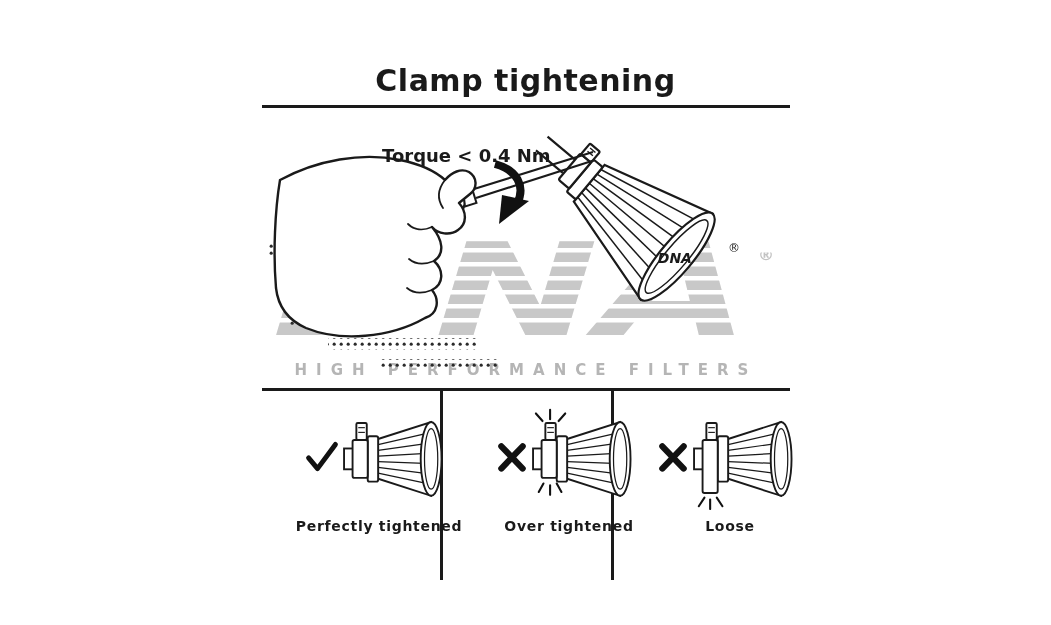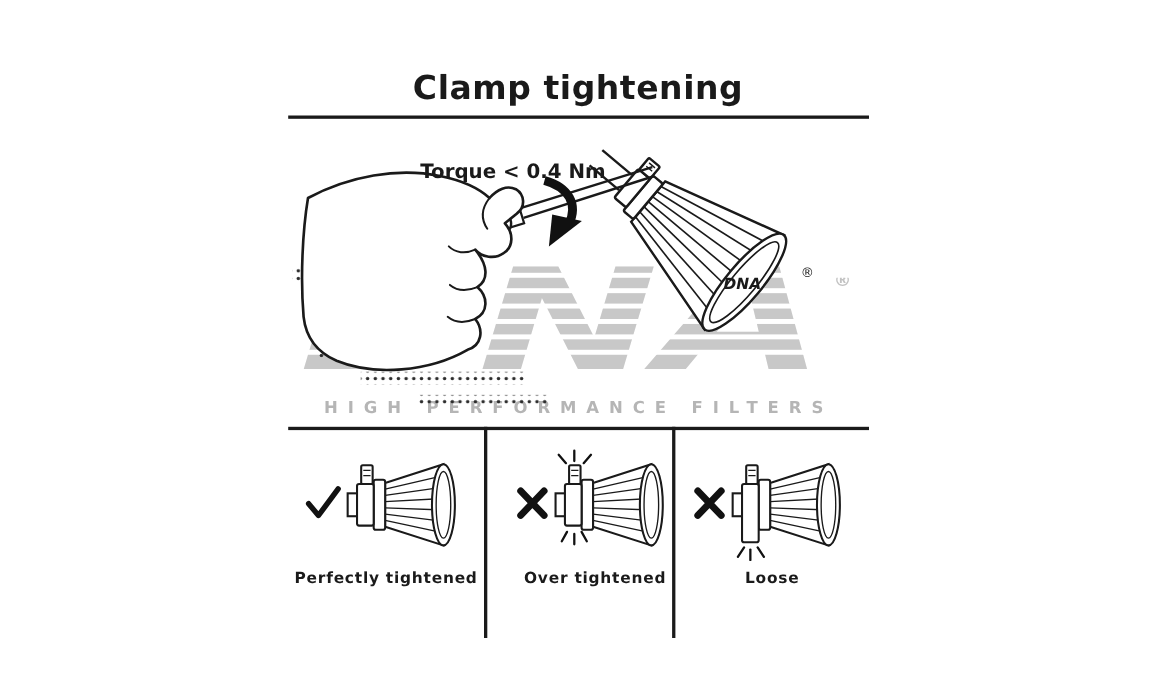--- a/index.html
+++ b/index.html
@@ -15,21 +15,21 @@
   .watermark-svg{position:absolute;left:272px;top:232px;}
   .brand-tagline{
     position:absolute;top:361px;left:262px;width:528px;text-align:center;white-space:nowrap;
     font-weight:bold;font-size:15px;letter-spacing:9px;color:#b5b5b5;
   }
   .main-art{position:absolute;left:262px;top:118px;width:528px;height:268px;}
   .section-divider{position:absolute;top:388px;left:262px;width:528px;height:3px;background:#1a1a1a;}
   .vline{position:absolute;top:388px;width:3px;height:192px;background:#1a1a1a;}
   .vline-1{left:440px;}
   .vline-2{left:611px;}
-  .panel{position:absolute;top:391px;display:flex;flex-direction:column;align-items:center;}
+  .panel{position:absolute;top:391px;display:flex;flex-direction:column;align-items:center;margin-left:28px;}
   .panel-1{left:262px;width:178px;}
   .panel-2{left:443px;width:196px;justify-content:flex-end;}
   .panel-3{left:614px;width:176px;}
   .icon-row{display:flex;align-items:center;margin-top:12px;height:108px;gap:3px;}
   .panel-label{
     margin-top:5px;text-align:center;font-size:14px;font-weight:bold;
     letter-spacing:0.7px;line-height:21px;
   }
   svg text{font-family:"DejaVu Sans","Liberation Sans",sans-serif;}
 </style>

